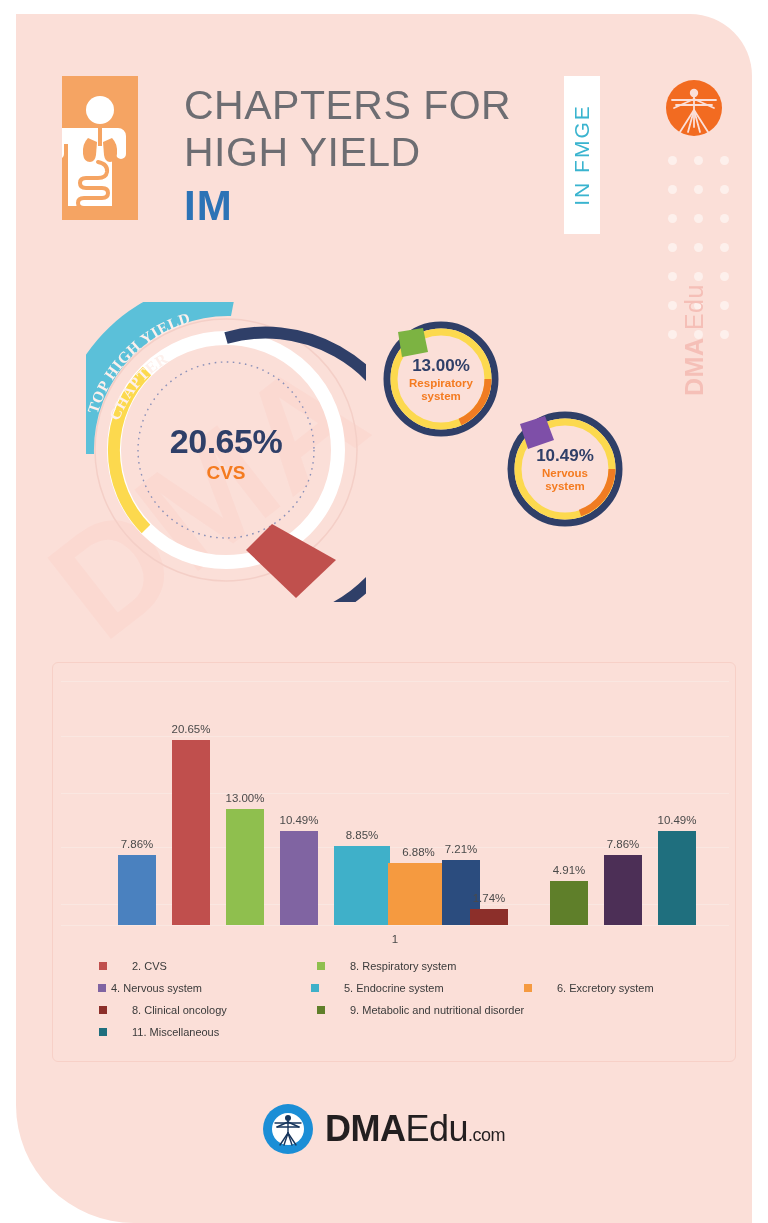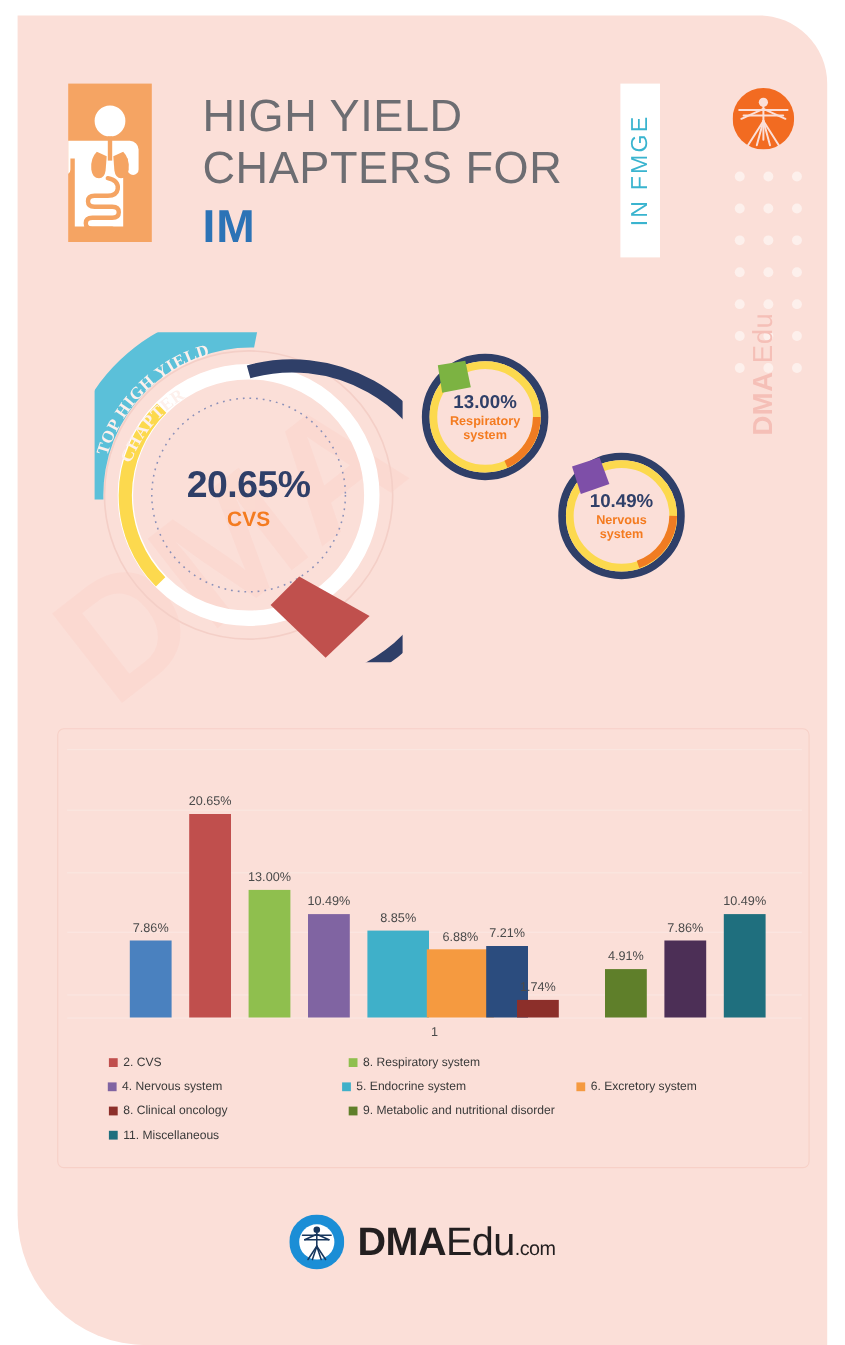--- a/index.html
+++ b/index.html
@@ -64,21 +64,21 @@
   .bar .rect{width:100%;height:100%;}
   .xlabel{position:absolute;left:0;width:100%;text-align:center;font-size:11.5px;color:#4a4a4a;}
 
   
   .legend{position:absolute;left:0;top:292px;width:684px;}
   .lg-row{display:flex;}
   .lg-item{display:flex;align-items:center;font-size:11px;color:#3a3a3a;padding:5px 0;}
   .lg-sw{width:8px;height:8px;margin-right:5px;flex:0 0 auto;}
   .lg-c0{width:46px;}
   .lg-c1{width:218px;}
-  .lg-c2{width:218px;}
+  .lg-c2{width:218px;gap:20px;}
 
   
   .footer{position:absolute;left:0;top:1090px;width:736px;display:flex;align-items:center;justify-content:center;}
   .f-logo{width:50px;height:50px;margin-right:12px;}
   .f-text{font-size:36px;letter-spacing:-.5px;color:#231f20;}
   .f-text b{font-weight:bold;}
   .f-text .ed{font-weight:400;}
   .f-text .com{font-size:18px;font-weight:400;}
 </style>
 </head>
@@ -94,22 +94,22 @@
         <circle cx="38" cy="34" r="14" fill="#ffffff"></circle>
         <path d="M20 52 h36 a8 8 0 0 1 8 8 v18 a5 5 0 0 1 -10 0 v-10 h-4 v62 h-44 v-62 h-4 v10 a5 5 0 0 1 -10 0 v-18 a8 8 0 0 1 8 -8 z" fill="#ffffff"></path>
         <rect x="36" y="48" width="4" height="22" fill="#f5a463"></rect>
         <path d="M26 62 q-6 6 -5 16 q1 8 7 8 q5 0 6 -7 l1 -13 z" fill="#f5a463"></path>
         <path d="M50 62 q6 6 5 16 q-1 8 -7 8 q-5 0 -6 -7 l-1 -13 z" fill="#f5a463"></path>
         <path d="M36 86 q10 2 9 10 q-1 6 -9 6 h-12 q-6 0 -6 5 t6 5 h16 q6 0 6 5 t-6 5 h-18 q-6 0 -6 5 t6 5 h18" fill="none" stroke="#f5a463" stroke-width="4" stroke-linecap="round"></path>
       </svg>
     </div>
 
     <div class="hdr-title">
+      <div>CHAPTERS FOR</div>
       <div>HIGH YIELD</div>
-      <div>CHAPTERS FOR</div>
     </div>
     <div class="hdr-im">IM</div>
 
     <div class="infmge">
       <span>IN FMGE</span>
     </div>
 
     <div class="vitru">
       <svg viewBox="0 0 56 56" width="56" height="56" aria-hidden="true">
         <circle cx="28" cy="28" r="28" fill="#f26b21"></circle>

